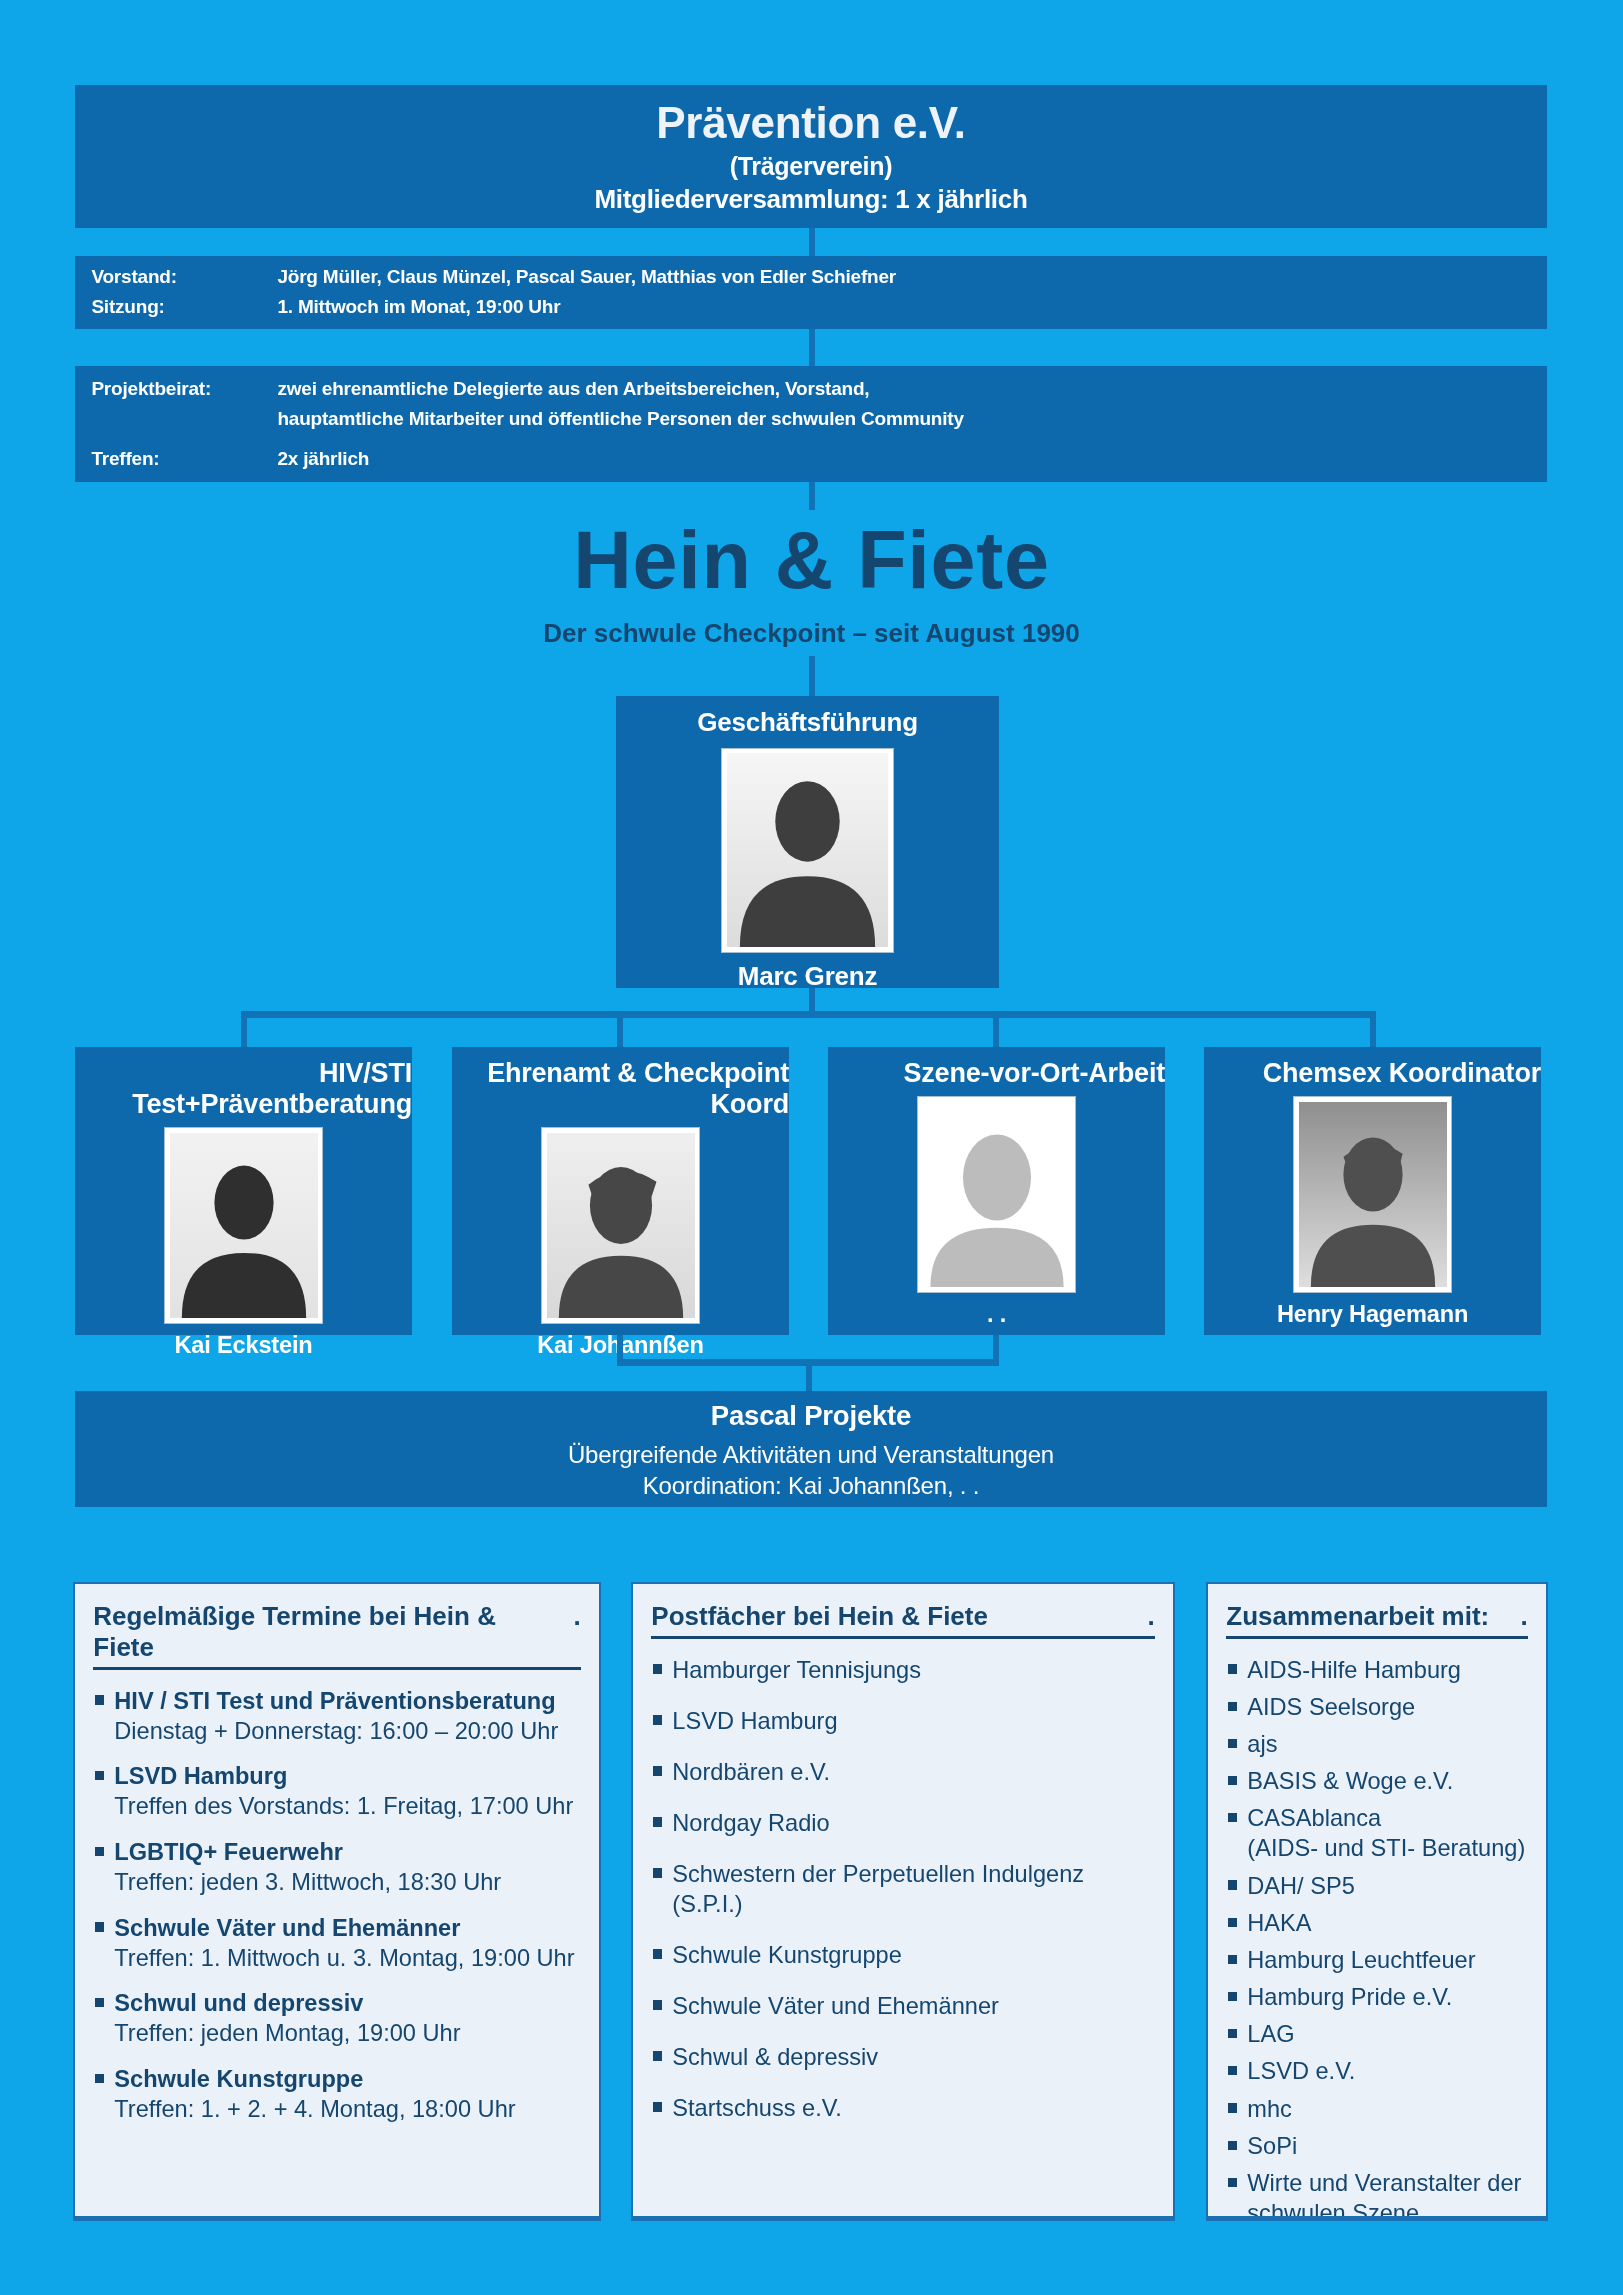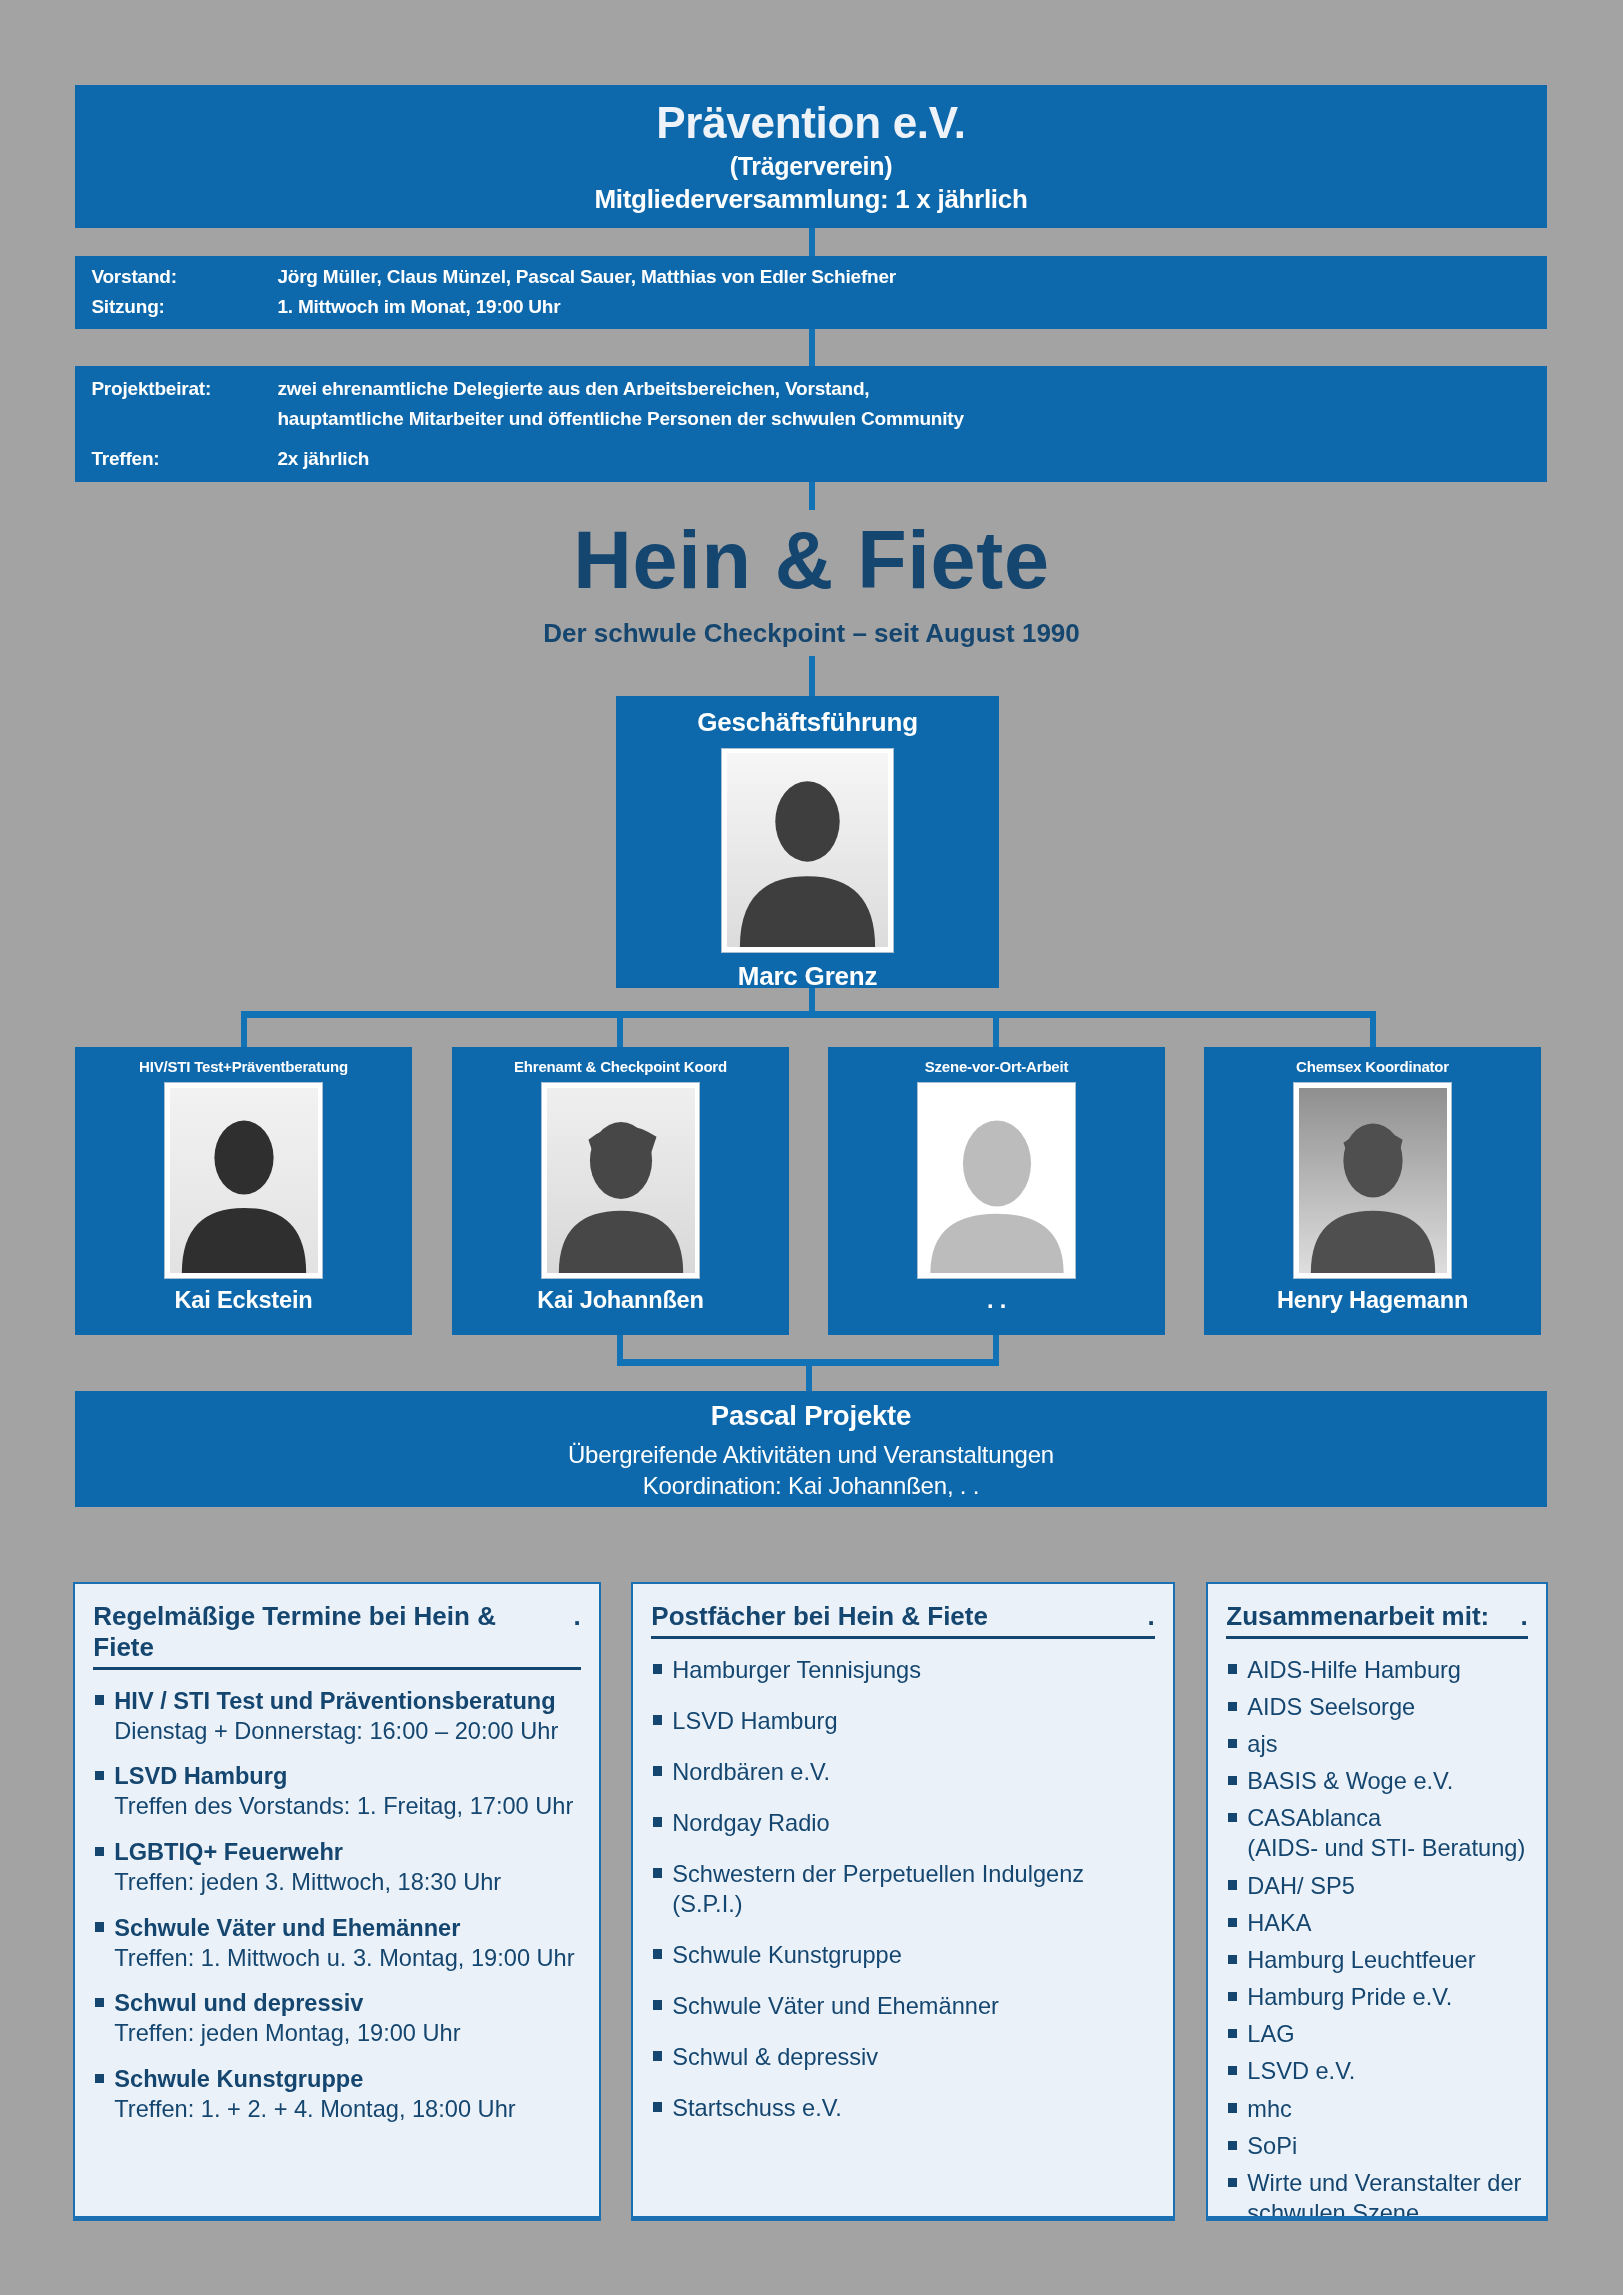--- a/index.html
+++ b/index.html
@@ -5,21 +5,21 @@
   :root{
     --blue-fill:#0E69AC;
     --blue-line:#1173B5;
     --navy-text:#15466F;
     --panel-bg:#EAF1F9;
     --panel-border:#1B6FB3;
   }
   *{box-sizing:border-box;margin:0;padding:0;}
   html,body{background:#fff;}
   body{font-family:"Liberation Sans", sans-serif;}
-  .page{position:relative;width:1623px;height:2295px;background:#a3a3a3;overflow:hidden;}
+  .page{position:relative;width:1623px;height:2295px;background:#0ea5e9;overflow:hidden;}
 
   
   .vline{position:absolute;width:5.9px;background:var(--blue-line);}
   .hline{position:absolute;height:6.5px;background:var(--blue-line);}
 
   
   .banner{position:absolute;left:75px;top:85px;width:1472px;height:143px;
     background:var(--blue-fill);color:#fff;display:flex;flex-direction:column;
     align-items:center;justify-content:center;gap:3.9px;letter-spacing:-0.3px;}
   .banner .b-title{font-size:44px;font-weight:bold;color:#EDF3F9;}
@@ -44,21 +44,21 @@
 
   
   .org-box{position:absolute;background:var(--blue-fill);color:#fff;text-align:center;
     letter-spacing:-0.2px;}
   .org-box .ob-title{font-weight:bold;}
   .org-box .ob-name{font-weight:bold;}
   #box-management{left:616px;top:696px;width:383px;height:292px;padding-top:10.5px;}
   #box-management .ob-title{font-size:26px;margin-bottom:10px;}
   #box-management .ob-name{font-size:26px;margin-top:6.5px;}
   .dept-box{top:1047px;width:337px;height:288px;padding-top:10.5px;}
-  .dept-box .ob-title{font-size:15px;margin-bottom:7.9px;}
+  .dept-box .ob-title{font-size:27px;margin-bottom:7.9px;text-align:right;}
   .dept-box .ob-name{font-size:23.6px;margin-top:6.5px;}
   #dept-0{left:75px;} #dept-1{left:452px;} #dept-2{left:828px;} #dept-3{left:1204px;}
 
   
   .photo-frame{background:#fff;border:0.7px solid #A8BFD2;padding:4.6px;margin:0 auto;
     display:inline-block;}
   .ph{display:block;}
   #box-management .ph{width:161px;height:194px;}
   .dept-box .ph{width:148px;height:185px;}
   .ph svg{display:block;width:100%;height:100%;}

